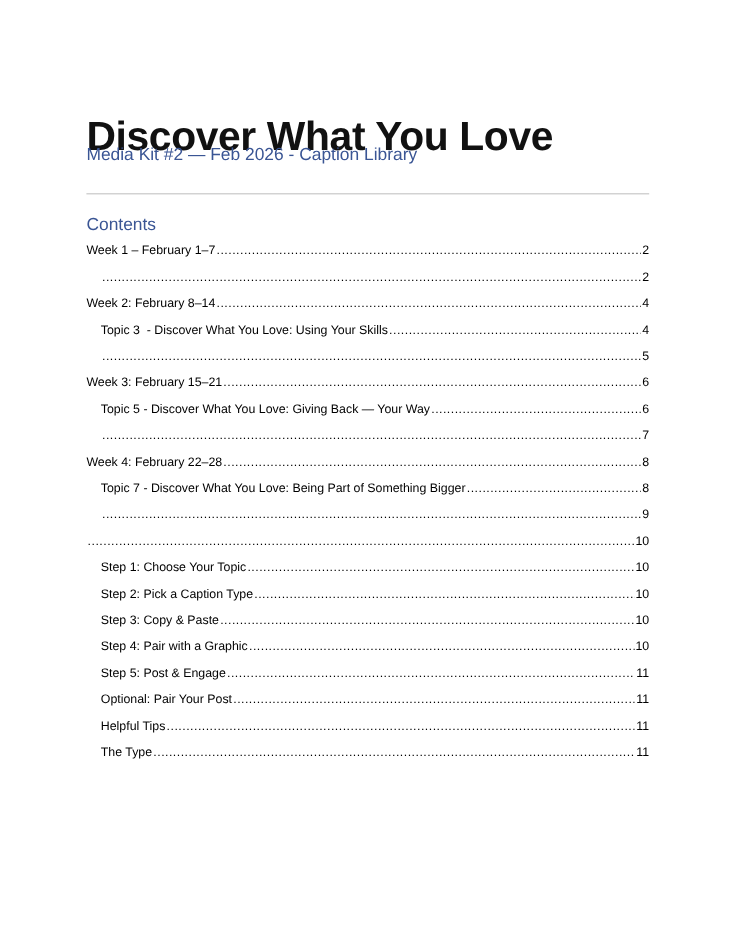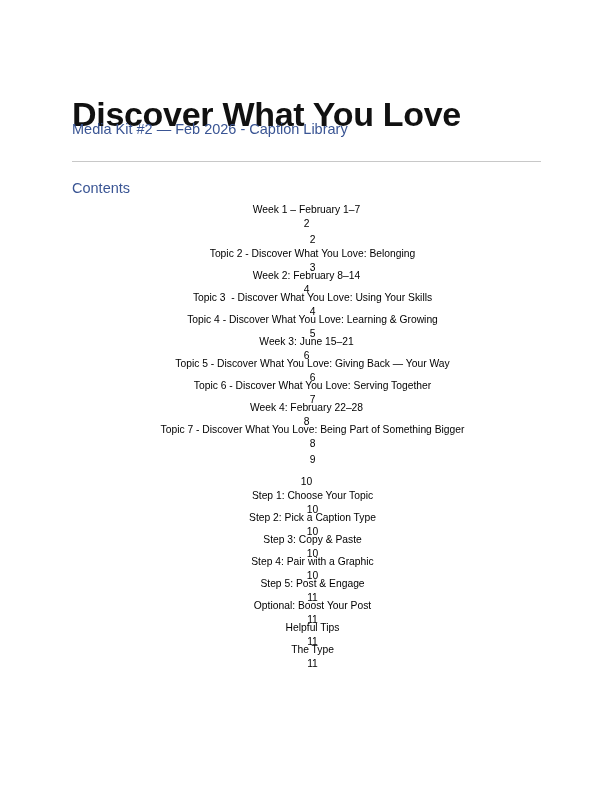--- a/index.html
+++ b/index.html
@@ -62,26 +62,25 @@
       position: absolute;
       top: 203px;
       left: 0;
       width: 469px;
       margin: 0;
       padding: 0;
       list-style: none;
     }
     .toc-entry {
       display: flex;
-      align-items: center;
+      align-items: flex-start;
       height: 22px;
       font-size: 10.3px;
       line-height: 14px;
       cursor: pointer;
-      flex-direction: column;
     }
     .toc-entry.level-1 { padding-left: 0; }
     .toc-entry.level-2 { padding-left: 12px; }
     .toc-entry .label {
       white-space: pre;
       flex: 0 0 auto;
     }
     .toc-entry .leader {
       flex: 1 1 auto;
       overflow: hidden;
@@ -110,52 +109,45 @@
   <ul class="toc">
     <li class="toc-entry level-1">
       <span class="label">Week 1 – February 1–7</span>
       <span class="leader"></span>
       <span class="page-num">2</span>
     </li>
     <li class="toc-entry level-2">
       <span class="leader"></span>
       <span class="page-num">2</span>
     </li>
-    <li class="toc-entry level-2">
-      <span class="label">Topic 2 - Discover What You Love: Belonging</span>
-      <span class="leader"></span>
-      <span class="page-num">3</span>
-    </li>
     <li class="toc-entry level-1">
       <span class="label">Week 2: February 8–14</span>
       <span class="leader"></span>
       <span class="page-num">4</span>
     </li>
     <li class="toc-entry level-2">
       <span class="label">Topic 3  - Discover What You Love: Using Your Skills</span>
       <span class="leader"></span>
       <span class="page-num">4</span>
     </li>
     <li class="toc-entry level-2">
-      <span class="label">Topic 4 - Discover What You Love: Learning &amp; Growing</span>
       <span class="leader"></span>
       <span class="page-num">5</span>
     </li>
     <li class="toc-entry level-1">
-      <span class="label">Week 3: June 15–21</span>
+      <span class="label">Week 3: February 15–21</span>
       <span class="leader"></span>
       <span class="page-num">6</span>
     </li>
     <li class="toc-entry level-2">
       <span class="label">Topic 5 - Discover What You Love: Giving Back — Your Way</span>
       <span class="leader"></span>
       <span class="page-num">6</span>
     </li>
     <li class="toc-entry level-2">
-      <span class="label">Topic 6 - Discover What You Love: Serving Together</span>
       <span class="leader"></span>
       <span class="page-num">7</span>
     </li>
     <li class="toc-entry level-1">
       <span class="label">Week 4: February 22–28</span>
       <span class="leader"></span>
       <span class="page-num">8</span>
     </li>
     <li class="toc-entry level-2">
       <span class="label">Topic 7 - Discover What You Love: Being Part of Something Bigger</span>
@@ -189,21 +181,21 @@
       <span class="label">Step 4: Pair with a Graphic</span>
       <span class="leader"></span>
       <span class="page-num">10</span>
     </li>
     <li class="toc-entry level-2">
       <span class="label">Step 5: Post &amp; Engage</span>
       <span class="leader"></span>
       <span class="page-num">11</span>
     </li>
     <li class="toc-entry level-2">
-      <span class="label">Optional: Boost Your Post</span>
+      <span class="label">Optional: Pair Your Post</span>
       <span class="leader"></span>
       <span class="page-num">11</span>
     </li>
     <li class="toc-entry level-2">
       <span class="label">Helpful Tips</span>
       <span class="leader"></span>
       <span class="page-num">11</span>
     </li>
     <li class="toc-entry level-2">
       <span class="label">The Type</span>

